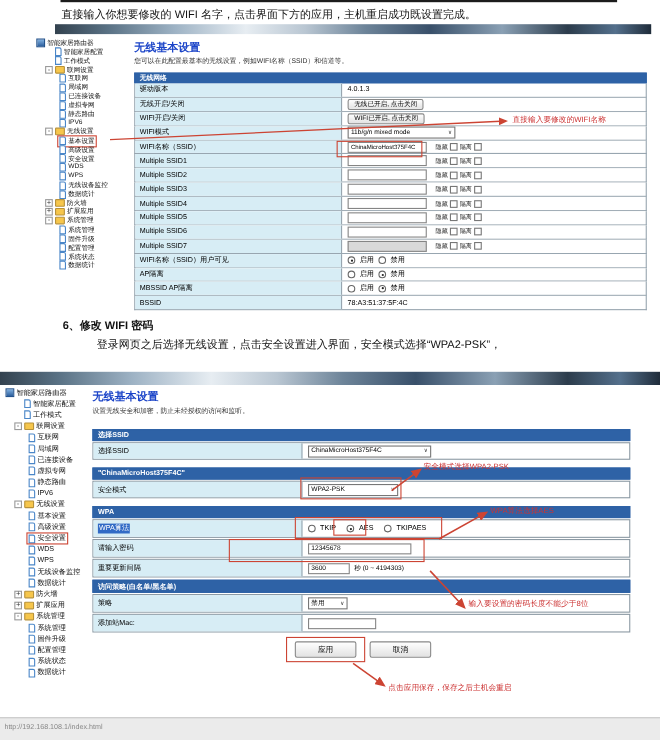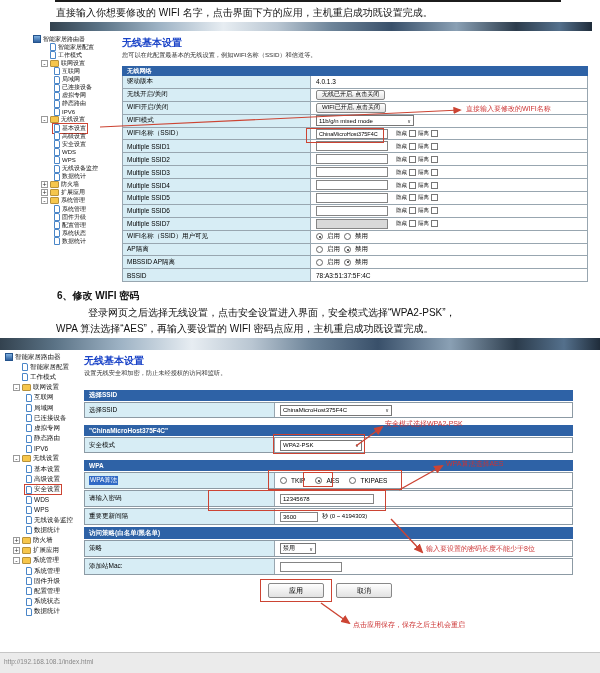--- a/index.html
+++ b/index.html
@@ -427,21 +427,20 @@
         <div class="lab">BSSID</div>
         <div class="val">
             <span class="vtext">78:A3:51:37:5F:4C</span>
           </div>
       </div>
     </div>
   </div>
 
   <div class="abs doc-text doc-bold" style="left:57px;top:289px;">6、修改 WIFI 密码</div>
   <div class="abs doc-text" style="left:88px;top:305.5px;">登录网页之后选择无线设置，点击安全设置进入界面，安全模式选择“WPA2-PSK”，</div>
-  <div class="abs doc-text" style="left:56px;top:321.5px;">WPA 算法选择“AES”，再输入要设置的 WIFI 密码点应用，主机重启成功既设置完成。</div>
 
   <div class="shot" style="left:0;top:338px;width:600px;height:314px;">
     <div class="banner" style="left:0;top:0;width:600px;height:12px;"></div>
     <div class="tree" id="tree2" style="left:4px;top:14px;">
         <div class="titem lvl0">
           <span class="twrap">
             <span class="ticon root"></span>
             <span class="tlabel">智能家居路由器</span>
           </span>
         </div>

